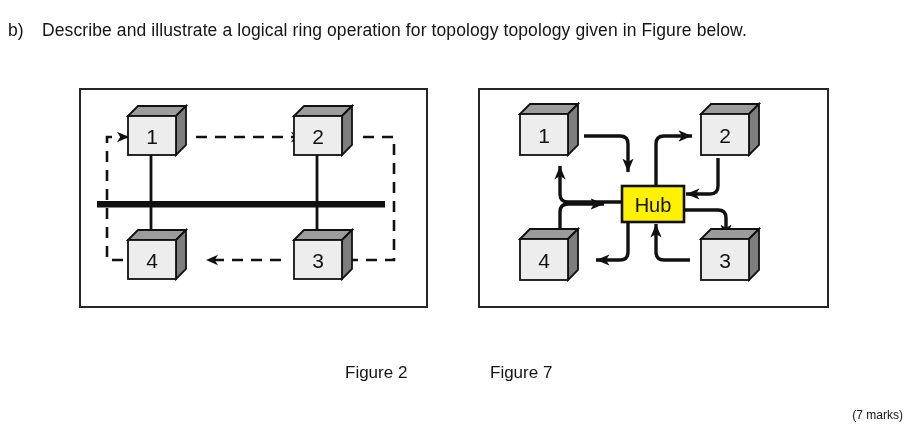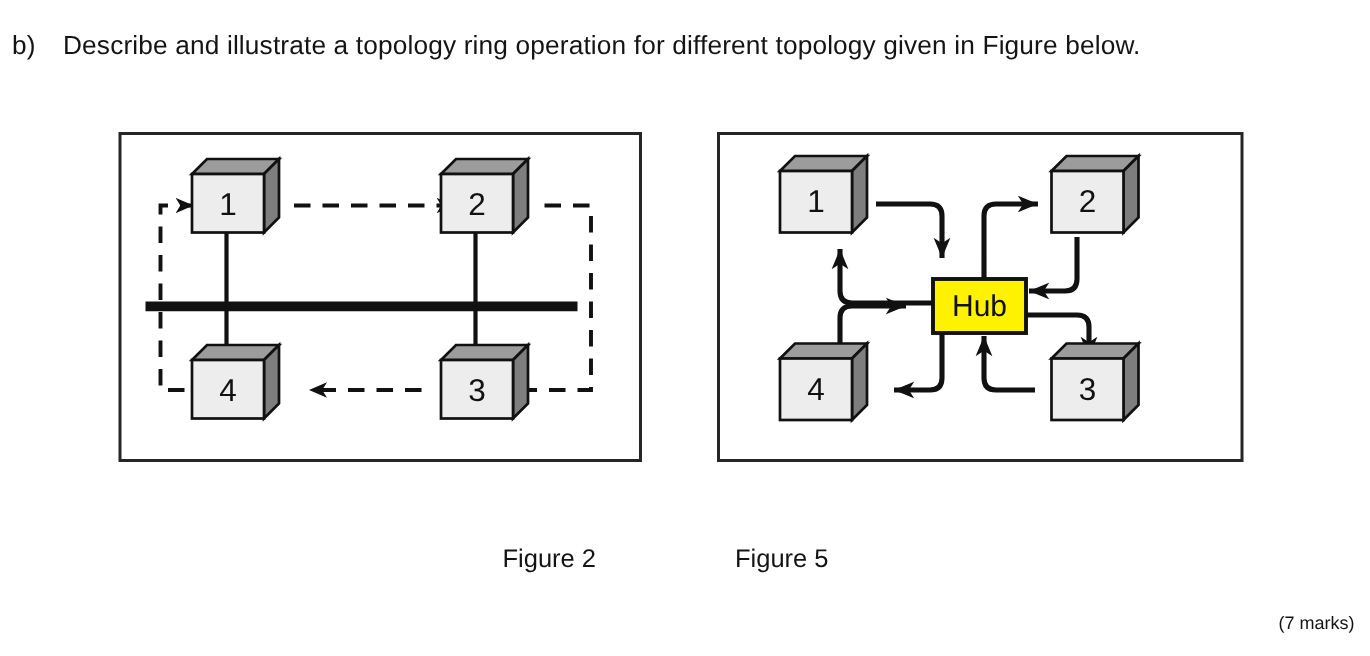--- a/index.html
+++ b/index.html
@@ -55,21 +55,21 @@
     display: block;
     width: 100%;
     height: 100%;
   }
   .caption {
     position: absolute;
     font-size: 17px;
     top: 363px;
     white-space: nowrap;
   }
-  #caption-figure2 { left: 335px; }
+  #caption-figure2 { left: 345px; }
   #caption-figure3 { left: 490px; }
   #marks-note {
     position: absolute;
     right: 10px;
     top: 408px;
     font-size: 12px;
     white-space: nowrap;
   }
   .node-num, .hub-label {
     font-family: "Liberation Sans", sans-serif;
@@ -77,21 +77,21 @@
     text-anchor: middle;
   }
   .node-num { font-size: 21px; fill: #111111; }
   .hub-label { font-size: 20px; fill: #111111; }
 </style>
 </head>
 <body>
 
 <div id="question-line">
   <span id="question-label">b)</span>
-  <span id="question-text">Describe and illustrate a topology ring operation for different topology given in Figure below.</span>
+  <span id="question-text">Describe and illustrate a logical ring operation for topology topology given in Figure below.</span>
 </div>
 
 <div id="figure2-frame" class="figure-frame">
   <svg viewBox="0 0 345 216" preserveAspectRatio="none">
     <defs>
       <marker id="arrR" markerWidth="13" markerHeight="11" refX="12" refY="5.5" orient="auto" markerUnits="userSpaceOnUse">
         <path d="M0,0.3 L12,5.5 L0,10.7 L3.2,5.5 Z" fill="#111111"></path>
       </marker>
       <marker id="arrL" markerWidth="13" markerHeight="11" refX="12" refY="5.5" orient="auto" markerUnits="userSpaceOnUse">
         <path d="M0,0.3 L12,5.5 L0,10.7 L3.2,5.5 Z" fill="#111111"></path>
@@ -202,15 +202,15 @@
     </g>
 
     <g>
       <rect x="142" y="96" width="62" height="36" fill="#FFF200" stroke="#111111" stroke-width="2.6"></rect>
       <text class="hub-label" x="173" y="114.5">Hub</text>
     </g>
   </svg>
 </div>
 
 <div id="caption-figure2" class="caption">Figure 2</div>
-<div id="caption-figure3" class="caption">Figure 5</div>
+<div id="caption-figure3" class="caption">Figure 7</div>
 
 <div id="marks-note">(7 marks)</div>
 
 </body></html>

